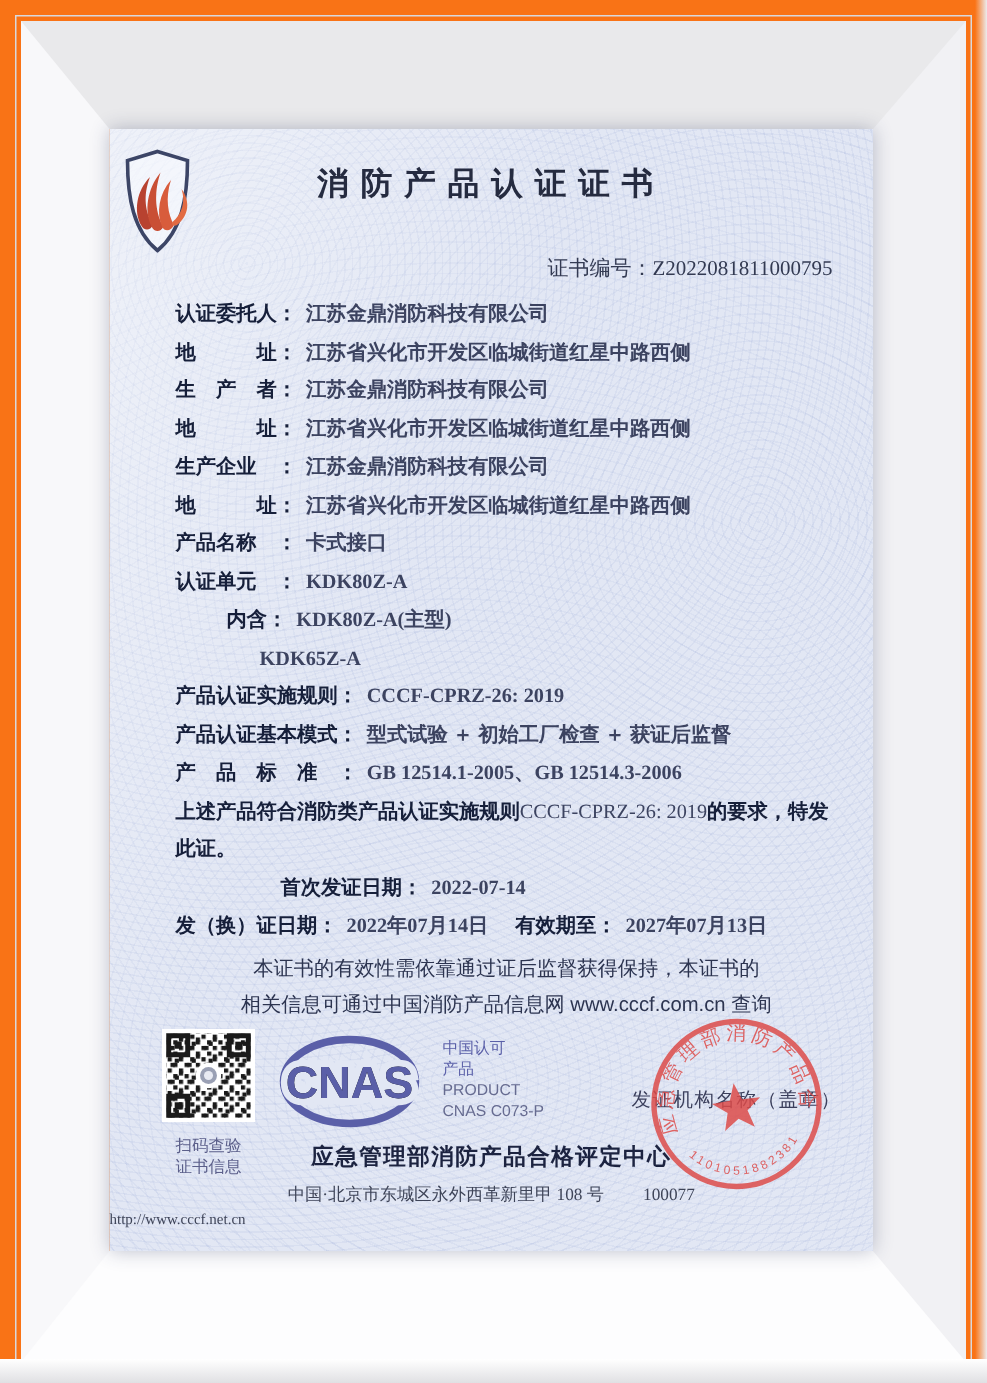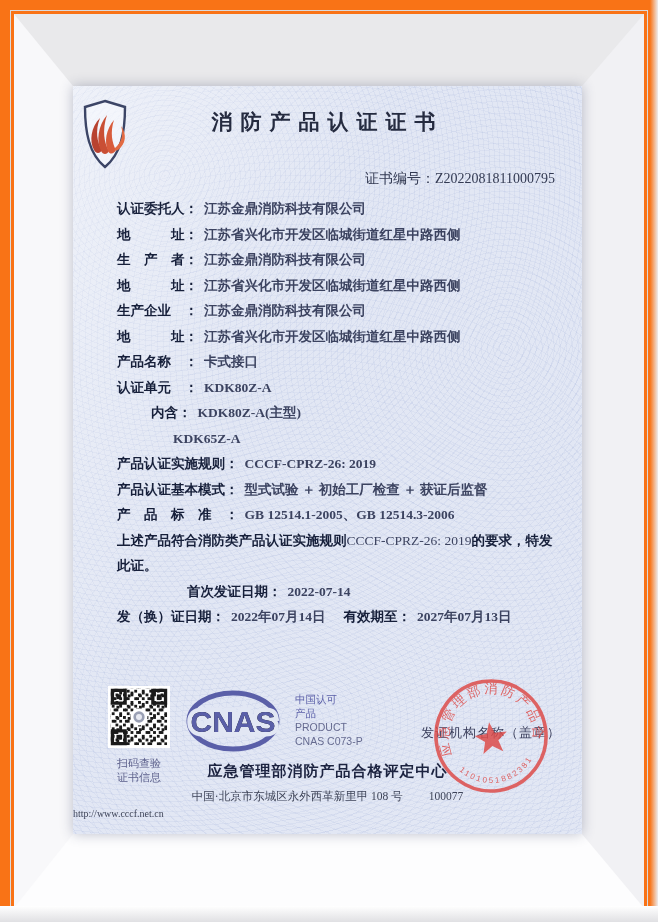--- a/index.html
+++ b/index.html
@@ -141,20 +141,24 @@
         </div>
         <div class="statement">此证。</div>
 
         <div class="row first-issue">
           <span class="lbl">首次发证日期：</span><span class="val">2022-07-14</span>
         </div>
         <div class="row">
           <span class="lbl">发（换）证日期：</span><span class="val">2022年07月14日</span><span class="gap"></span><span class="lbl">有效期至：</span><span class="val">2027年07月13日</span>
         </div>
 
+        <div class="notice">
+          <div>本证书的有效性需依靠通过证后监督获得保持，本证书的</div>
+          <div>相关信息可通过中国消防产品信息网 www.cccf.com.cn 查询</div>
+        </div>
       </div>
 
       <div class="qr-block">
         <svg class="qr-svg" viewBox="0 0 66 66">
           <rect x="0" y="0" width="66" height="66" fill="#ffffff"></rect>
           <defs>
             <pattern id="q1" width="8" height="8" patternUnits="userSpaceOnUse">
               <rect x="0" y="0" width="3" height="3" fill="#1a1a1a"></rect>
               <rect x="4" y="4" width="3" height="3" fill="#1a1a1a"></rect>
             </pattern>

